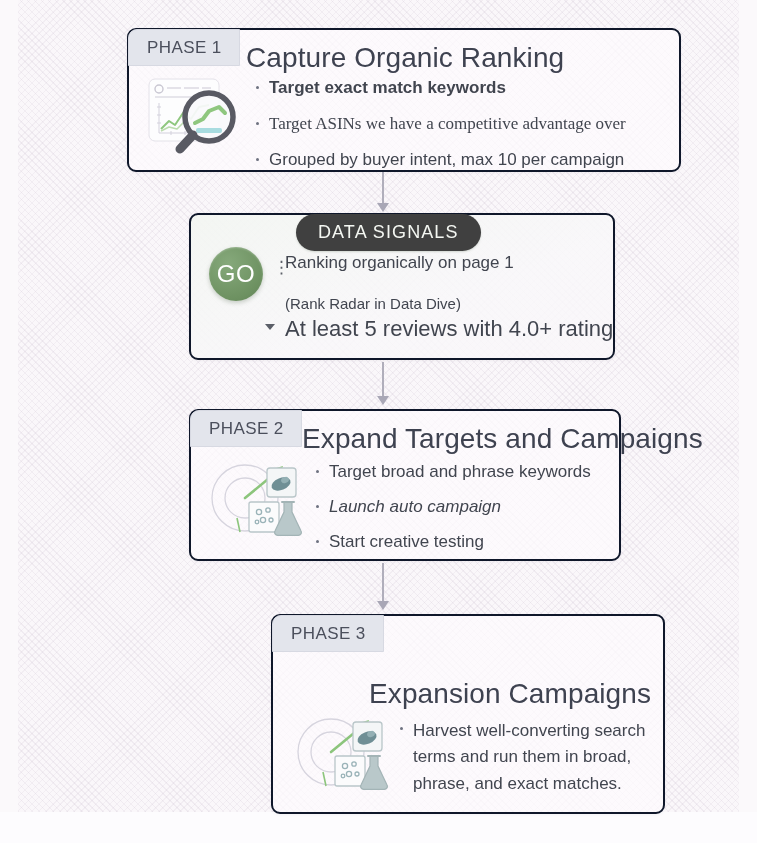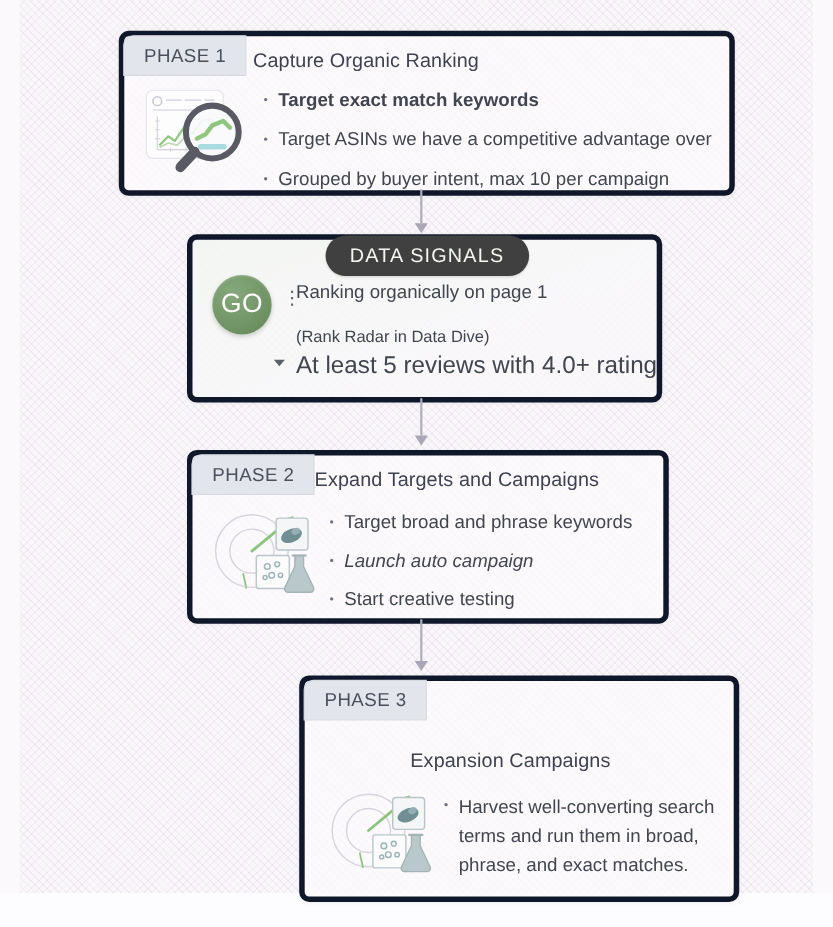--- a/index.html
+++ b/index.html
@@ -34,23 +34,24 @@
   #bottom-strip {
     position: absolute;
     left: 0; top: 812px;
     width: 757px; height: 31px;
     background: #fdfcfe;
   }
 
   .card {
     position: absolute;
     background: rgba(253,251,253,0.72);
-    border: 5px solid #0f172a;
+    border: 2px solid #0f172a;
     border-radius: 9px;
     box-shadow: 0 1px 3px rgba(120,110,130,.07);
+    margin-left: 19px;
   }
   .card.tinted {
     background: linear-gradient(160deg, rgba(243,246,242,.92) 0%, rgba(249,248,250,.85) 60%, rgba(250,247,250,.8) 100%);
   }
 
   .phase-tab {
     position: absolute;
     left: -1px;
     top: -1px;
     background: #e3e5ec;
@@ -59,21 +60,21 @@
     color: #4b4f5c;
     font-size: 17px;
     letter-spacing: .4px;
     padding: 9px 17px 9px 18px;
     line-height: 1;
   }
 
   .card-title {
     position: absolute;
     color: #3e4250;
-    font-size: 18px;
+    font-size: 28px;
     letter-spacing: .1px;
     white-space: nowrap;
   }
 
   .bullets {
     position: absolute;
     margin: 0;
     padding: 0;
     list-style: none;
   }
@@ -210,21 +211,21 @@
           <circle cx="62" cy="42" r="24" fill="#fafafc" fill-opacity="0.93" stroke="#595a63" stroke-width="5.5"></circle>
           <polyline points="48,48 56,44 62,36 72,32 78,38" fill="none" stroke="#8fc77f" stroke-width="4" stroke-linejoin="round" stroke-linecap="round"></polyline>
           <rect x="49" y="53" width="26" height="5" rx="2" fill="#a8dce0"></rect>
           <line x1="46" y1="60" x2="33" y2="74" stroke="#595a63" stroke-width="9" stroke-linecap="round"></line>
         </g>
       </svg>
     </div>
 
     <ul class="bullets" style="left:125px; top:47px; width:410px;">
       <li style="margin-bottom:14px;font-weight:bold;">Target exact match keywords</li>
-      <li style="margin-bottom:14px;">Target ASINs we have a competitive advantage over</li>
+      <li style="margin-bottom:14px;font-family:Liberation Serif, serif;">Target ASINs we have a competitive advantage over</li>
       <li>Grouped by buyer intent, max 10 per campaign</li>
     </ul>
   </div>
 
   <div class="arrow" style="left:376px; top:172px; height:40px;">
     <div class="shaft" style="height:31px;"></div>
     <div class="head" style="top:31px;"></div>
   </div>
 
   <div class="card tinted" style="left:170px; top:213px; width:422px; height:143px;">
@@ -284,21 +285,21 @@
       <li style="margin-bottom:13px;font-style:italic;">Launch auto campaign</li>
       <li>Start creative testing</li>
     </ul>
   </div>
 
   <div class="arrow" style="left:376px; top:563px; height:50px;">
     <div class="shaft" style="height:38px;"></div>
     <div class="head" style="top:38px;"></div>
   </div>
 
-  <div class="card" style="left:272px; top:614px; width:390px; height:196px;">
+  <div class="card" style="left:252px; top:614px; width:390px; height:196px;">
     <div class="phase-tab">
       <span>PHASE 3</span>
     </div>
 
     <div class="card-title" style="left:96px; top:62px;">Expansion Campaigns</div>
 
     <div class="icon-box" style="left:20px; top:96px; width:100px; height:90px;">
       <svg width="100" height="90" viewBox="0 0 100 90">
         <circle cx="38" cy="40" r="33" fill="none" stroke="#d6d4de" stroke-width="1.3"></circle>
         <circle cx="38" cy="40" r="20" fill="none" stroke="#d6d4de" stroke-width="1.3"></circle>

